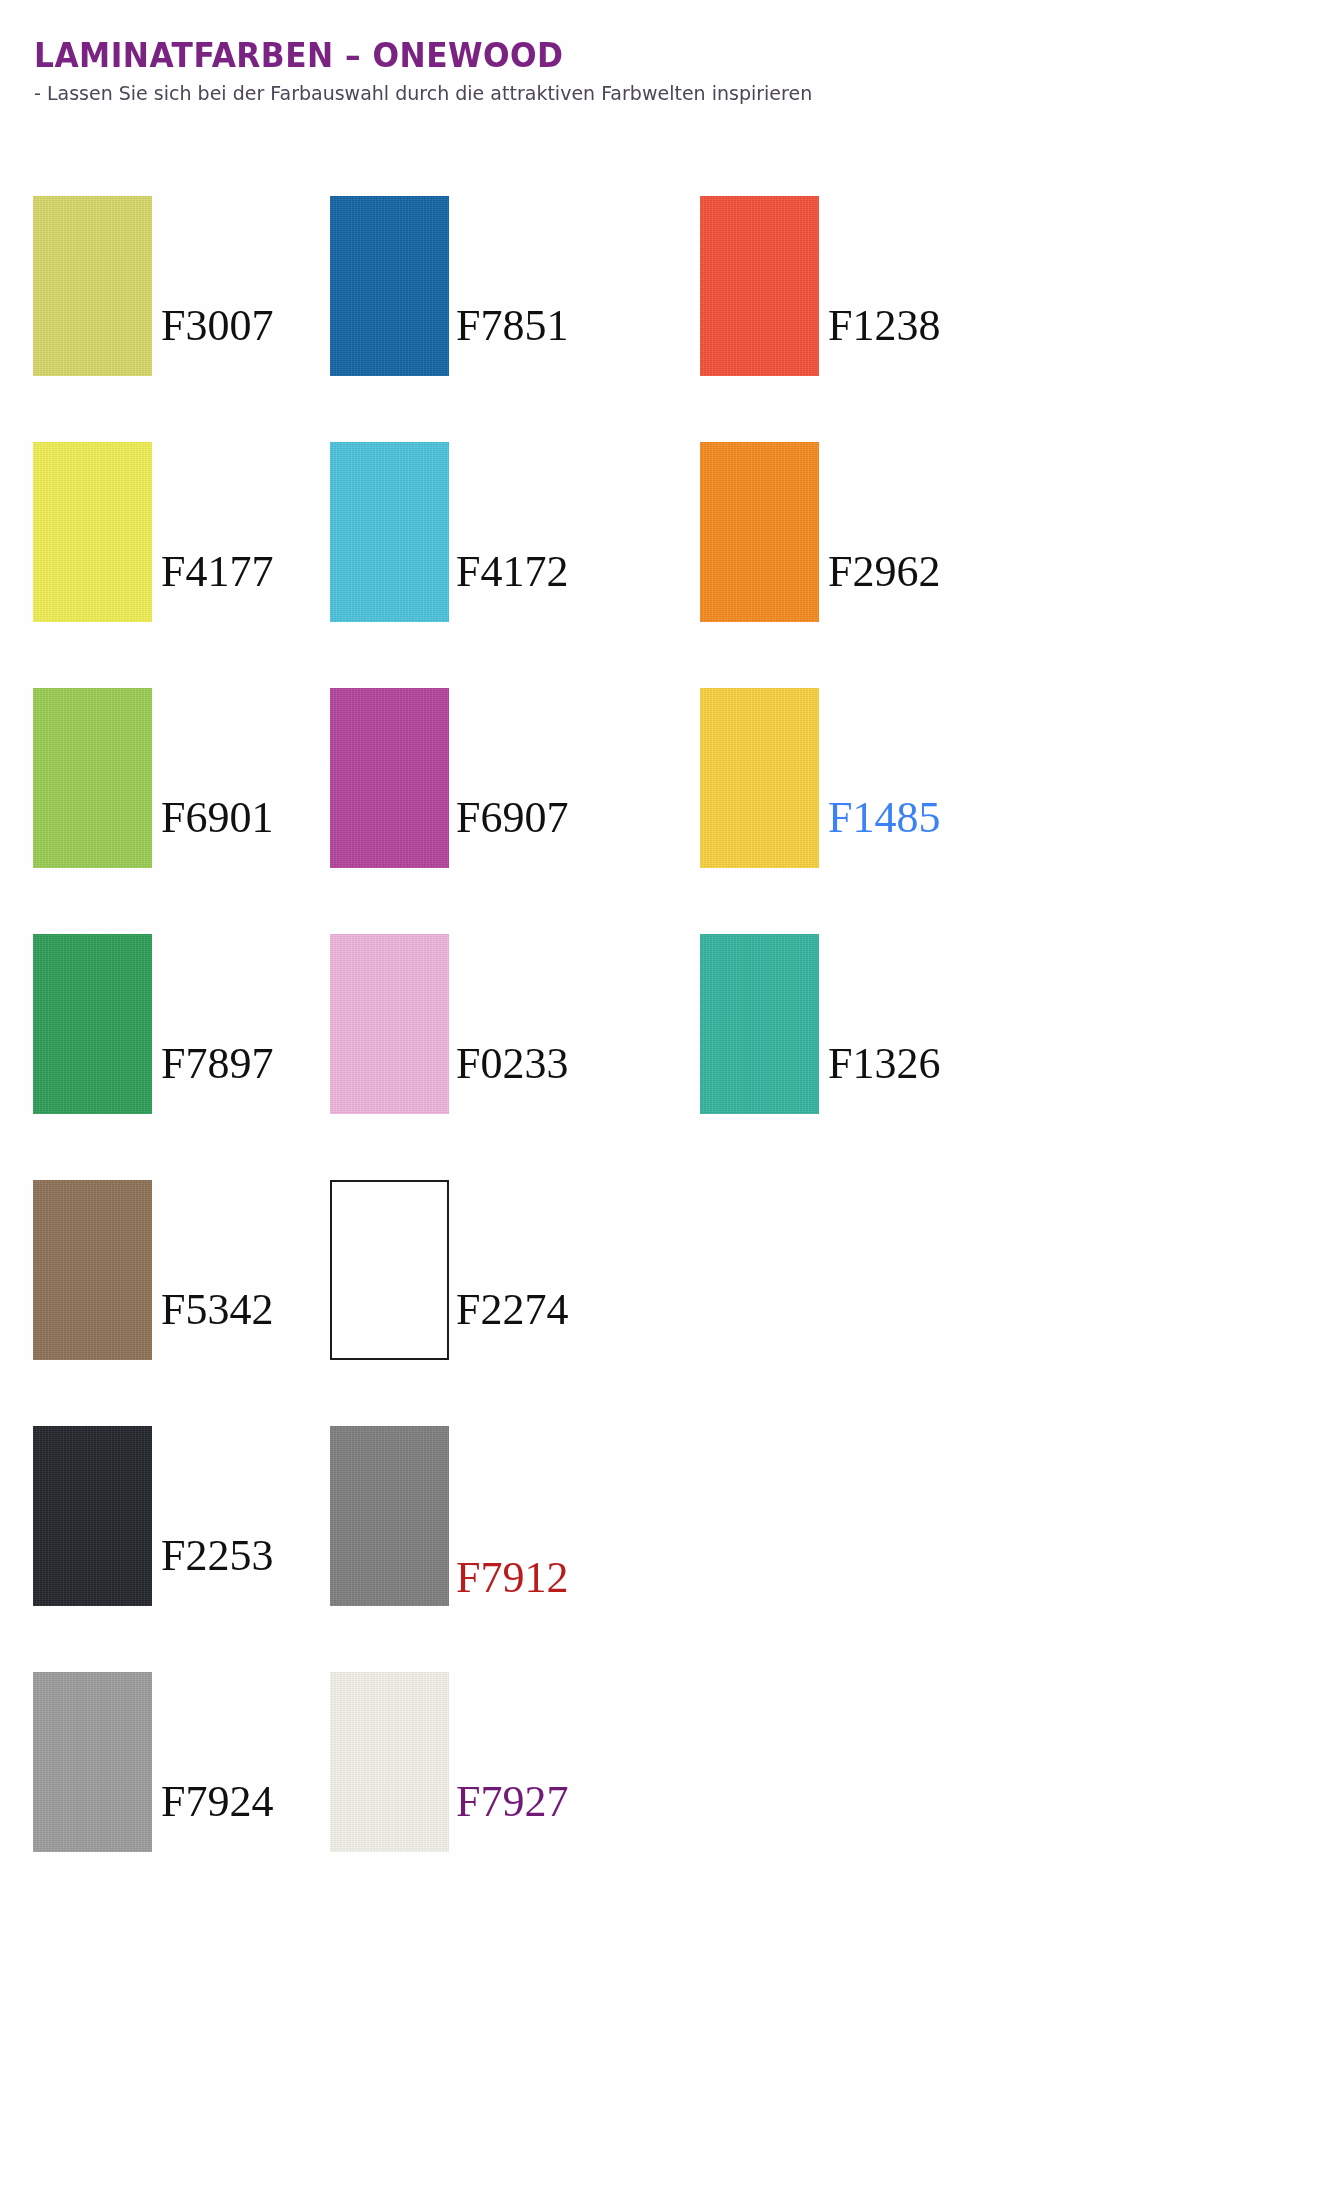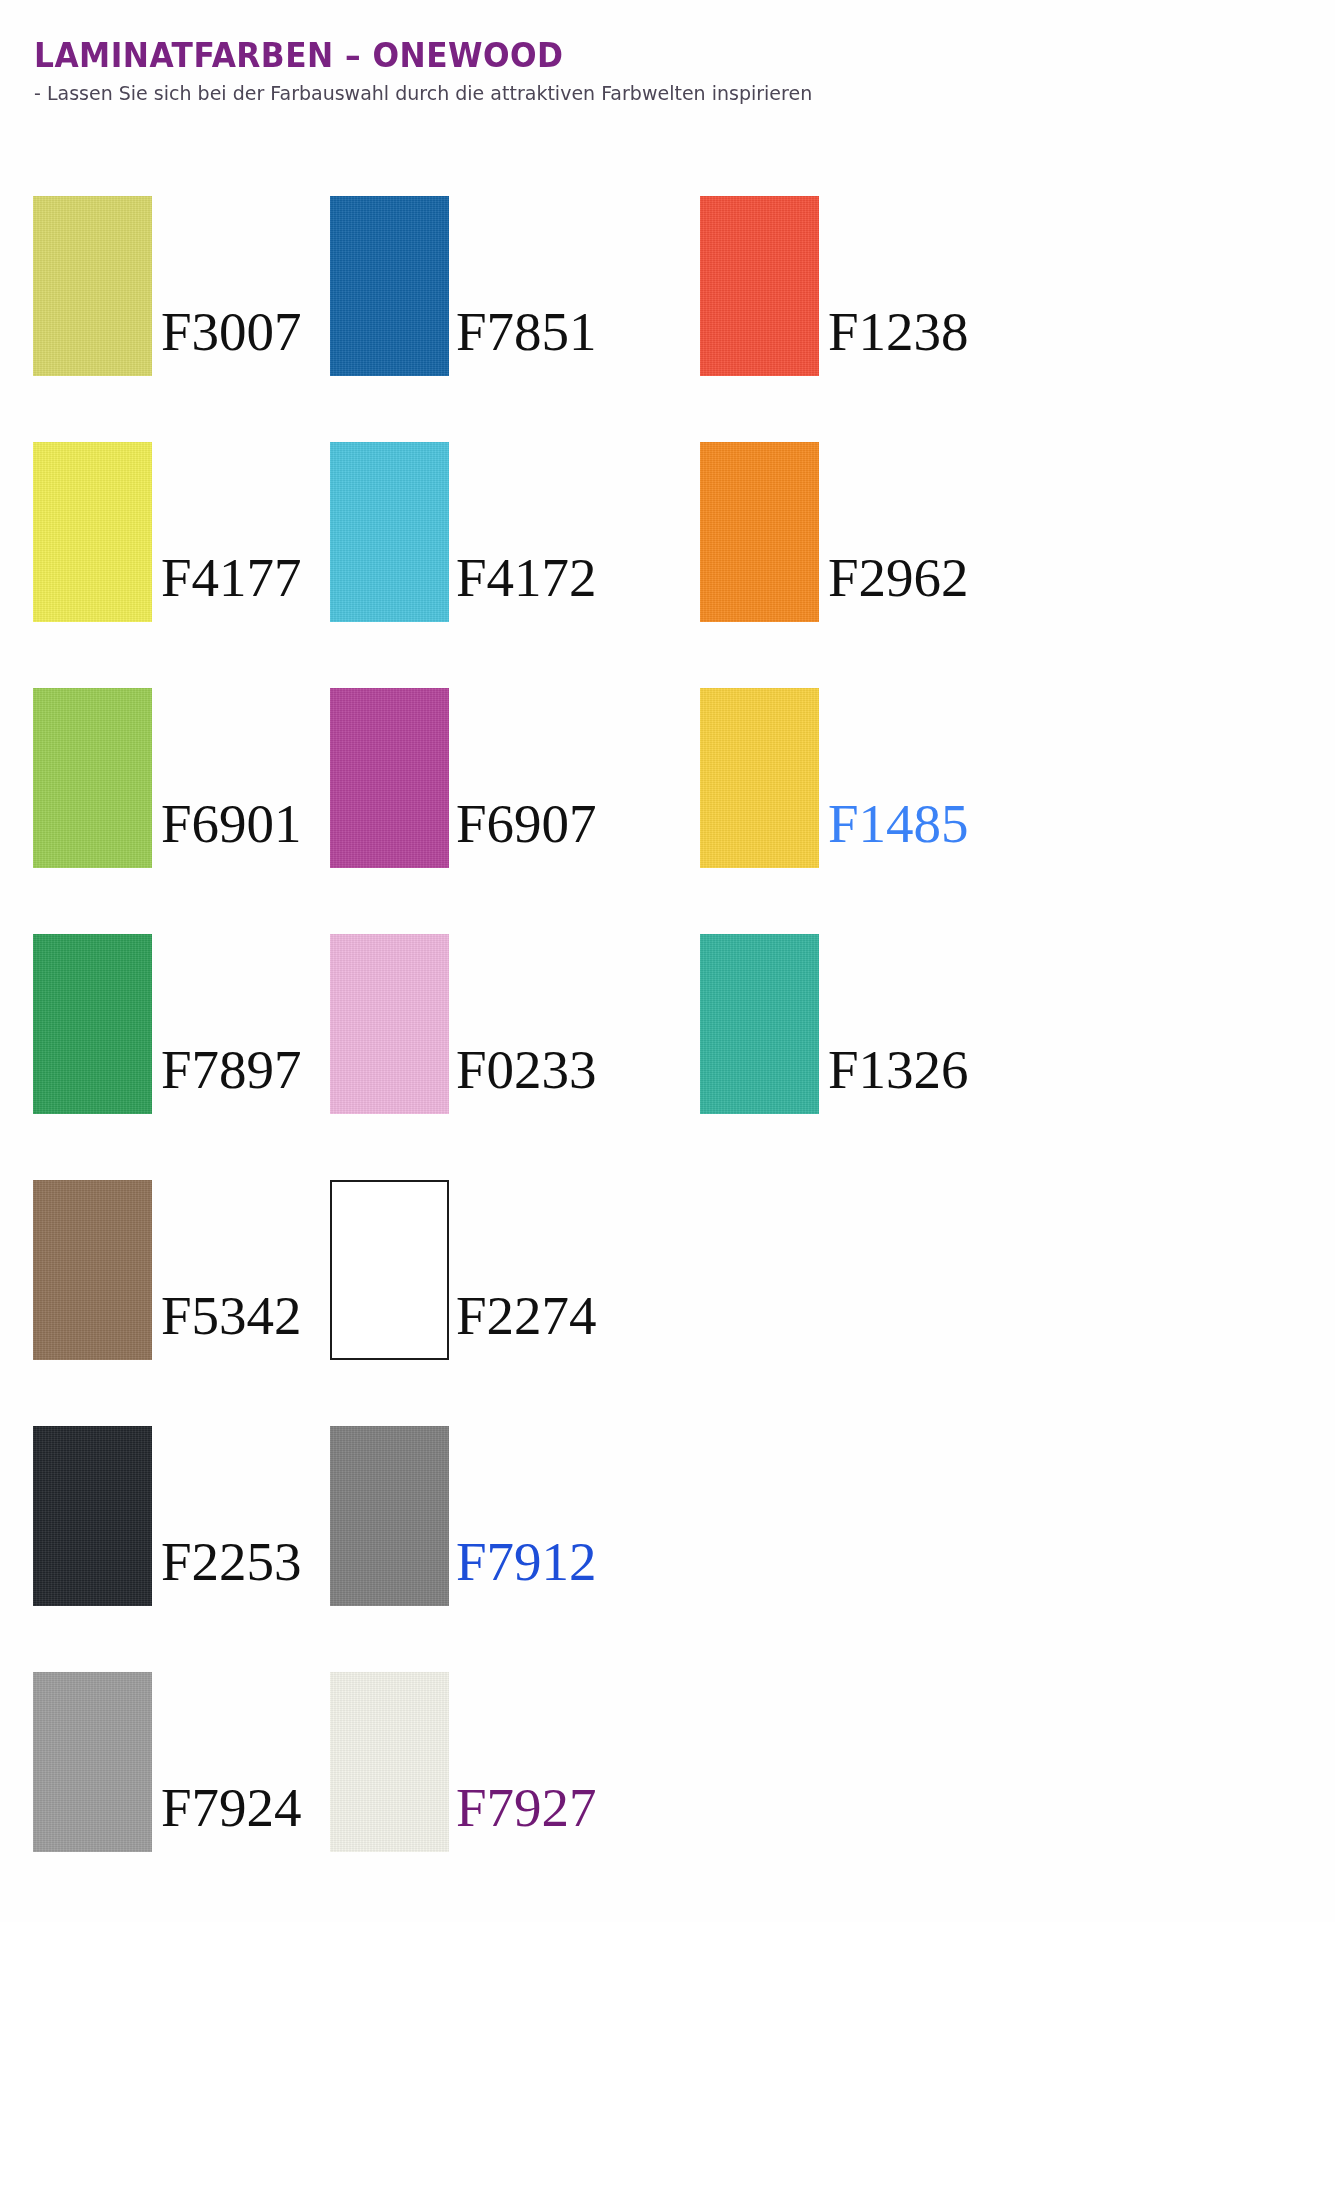--- a/index.html
+++ b/index.html
@@ -97,21 +97,21 @@
   }
   .swatch.outlined::after {
     background-image: none;
   }
 
   .label {
     position: absolute;
     left: 128px;
     top: 108px;
     font-family: "Liberation Serif", "DejaVu Serif", serif;
-    font-size: 55px;
+    font-size: 44px;
     line-height: 1.0;
     color: #101010;
     white-space: nowrap;
   }
   .cell.c1 .label { left: 126px; }
   .cell.c2 .label { left: 128px; }
 </style>
 </head>
 <body>
 
@@ -195,21 +195,21 @@
       </div>
     </div>
 
     <div class="row">
       <div class="cell c0">
         <div class="swatch" style="background-color: rgb(34, 38, 43);"></div>
         <div class="label" style="color: rgb(16, 16, 16);">F2253</div>
       </div>
       <div class="cell c1">
         <div class="swatch" style="background-color: rgb(127, 127, 127);"></div>
-        <div class="label" style="color: #1d4ed8;">F7912</div>
+        <div class="label" style="color: #b91c1c; margin-top: 22px;">F7912</div>
       </div>
     </div>
 
     <div class="row">
       <div class="cell c0">
         <div class="swatch" style="background-color: rgb(157, 157, 157);"></div>
         <div class="label" style="color: rgb(16, 16, 16);">F7924</div>
       </div>
       <div class="cell c1">
         <div class="swatch" style="background-color: rgb(242, 242, 233);"></div>

